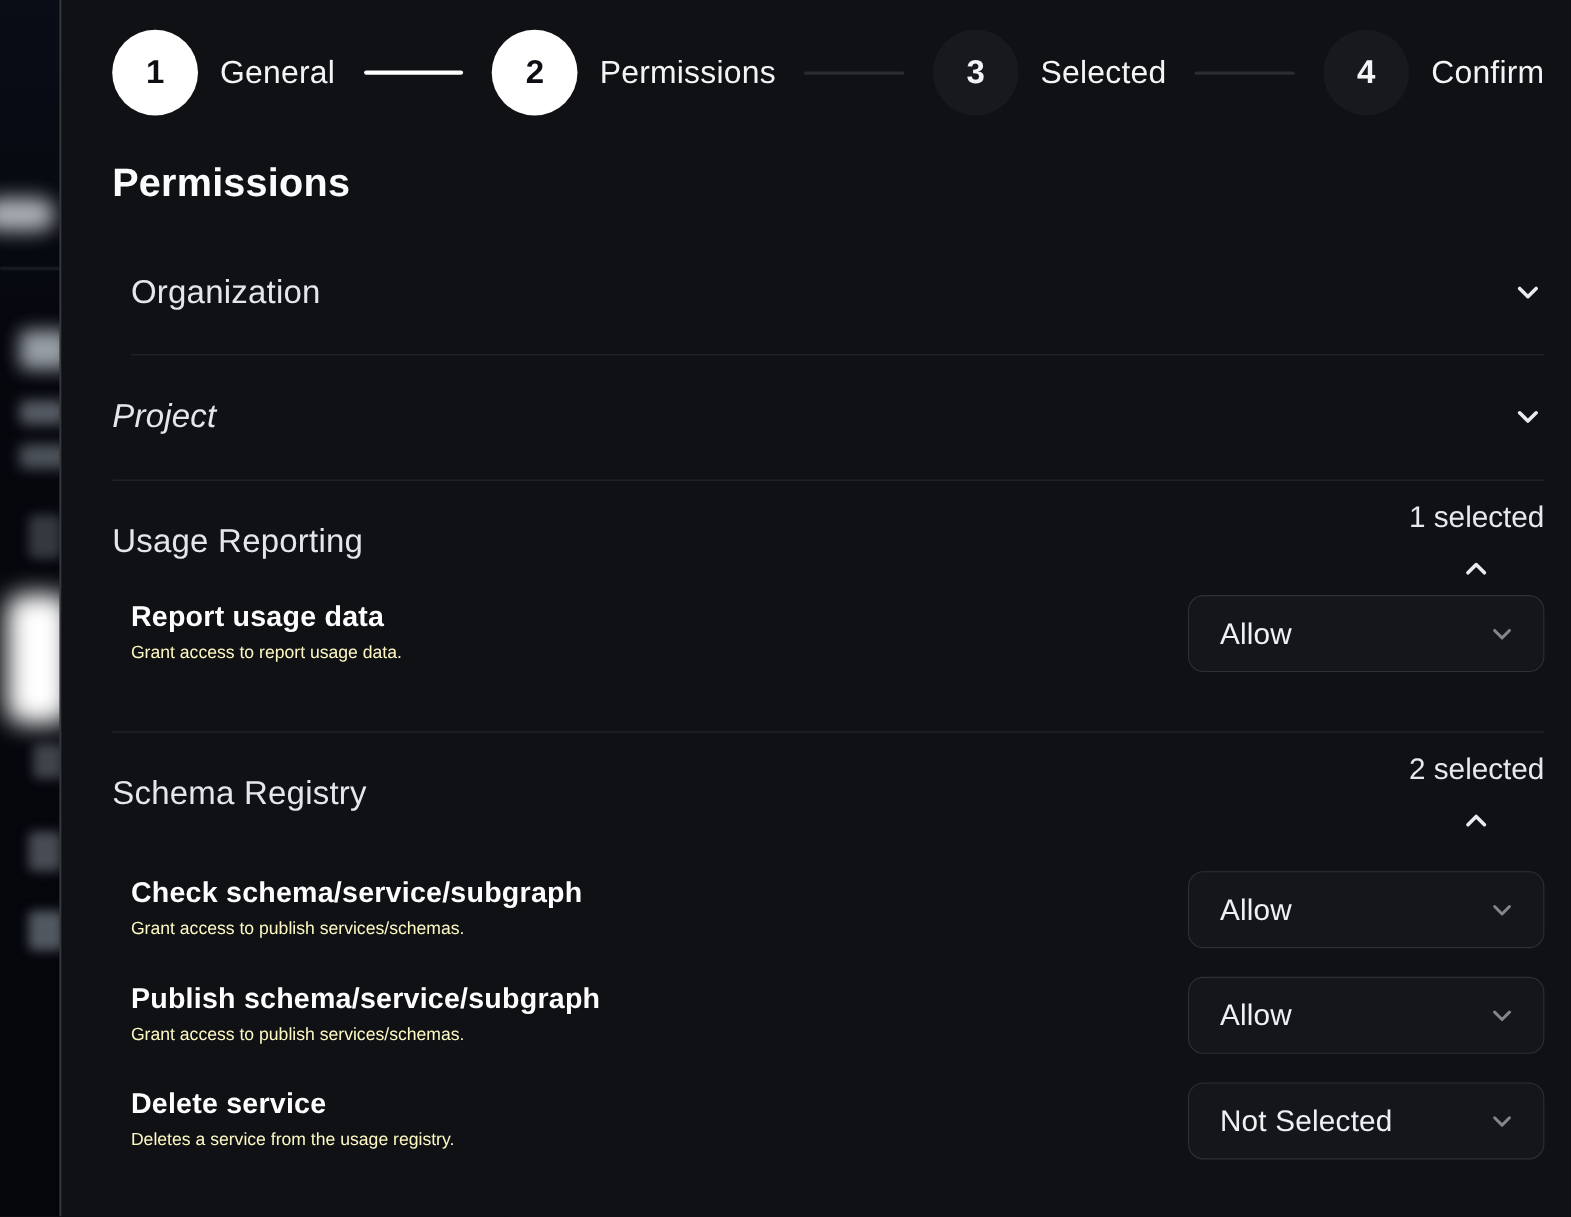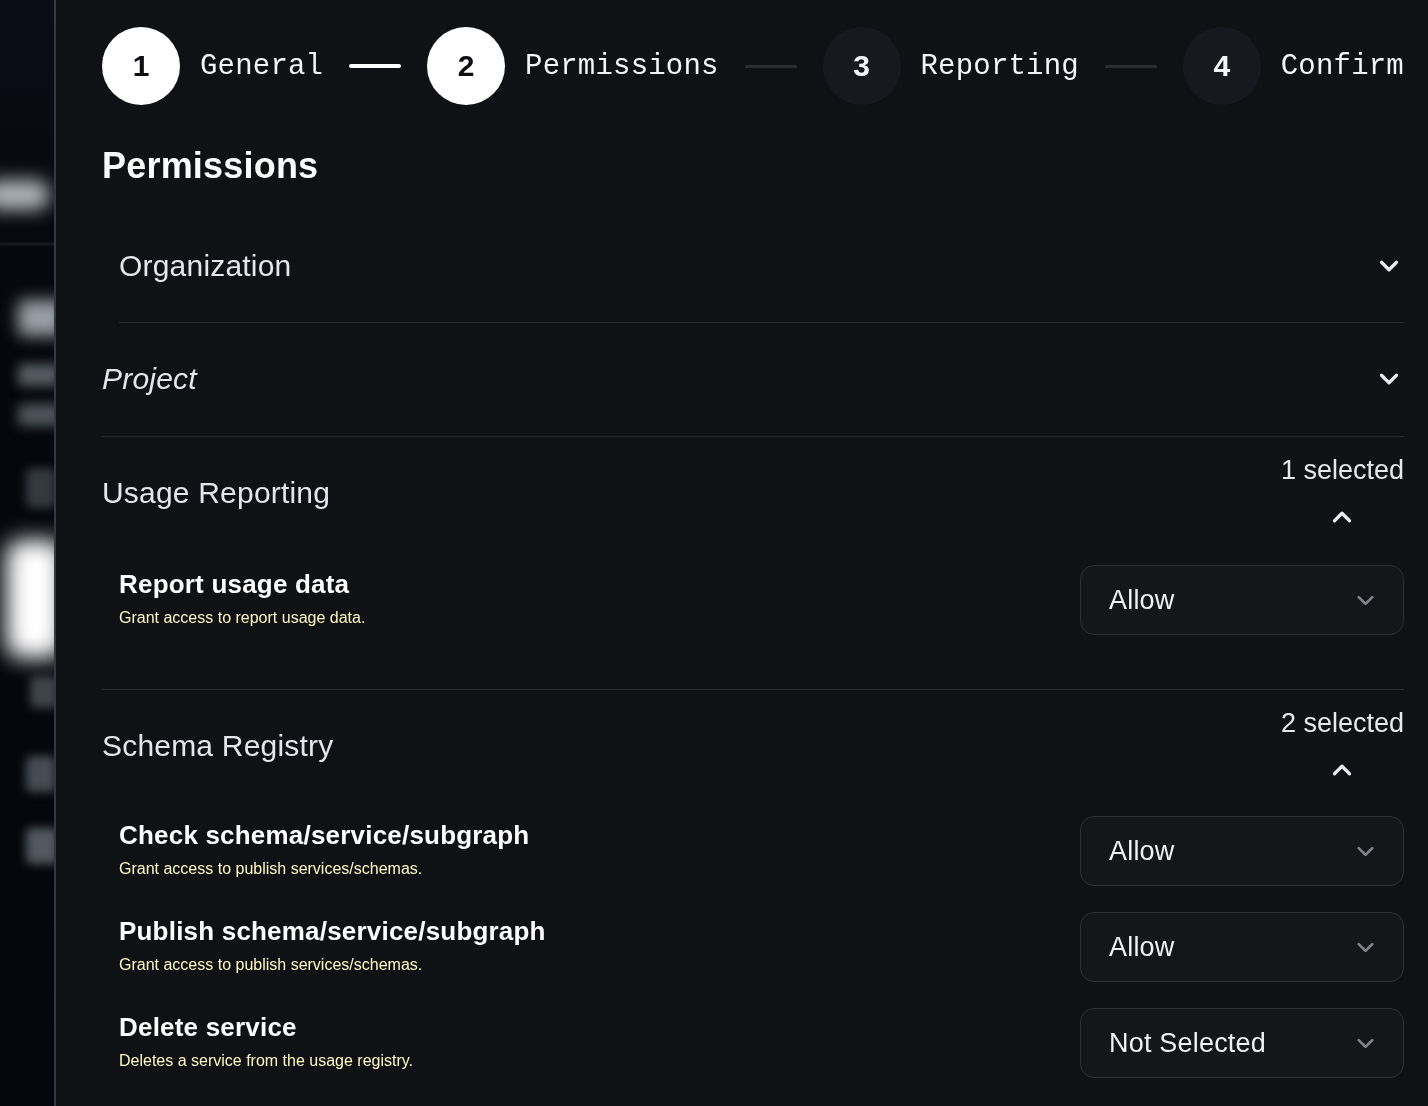--- a/index.html
+++ b/index.html
@@ -45,21 +45,21 @@
   
   .stepper { display: flex; align-items: center; height: 78px; }
   .step { display: flex; align-items: center; cursor: default; }
   .step-circle {
     width: 78px; height: 78px; border-radius: 50%;
     display: flex; align-items: center; justify-content: center;
     font-size: 30px; font-weight: 600; flex: none;
   }
   .step-circle.done { background: #ffffff; color: #0c0e11; }
   .step-circle.todo { background: #17191e; color: #f2f4f6; }
-  .step-label { margin-left: 20px; font-size: 29px; font-weight: 500; color: #f2f4f6; letter-spacing: .2px; font-family: Liberation Mono, monospace; }
+  .step-label { margin-left: 20px; font-size: 29px; font-weight: 500; color: #f2f4f6; letter-spacing: .2px; }
   .connector { flex: 1 1 auto; height: 3px; margin: 0 26px; border-radius: 2px; }
   .connector.done { background: #ffffff; height: 4px; }
   .connector.todo { background: #2a2c2f; }
 
   
   .page-title {
     margin-top: 39px;
     font-size: 36px; font-weight: 700; color: #fafbfc; line-height: 44px;
     letter-spacing: .2px;
   }
@@ -78,21 +78,21 @@
   .sec1 { padding-bottom: 28px; margin-left: 17px; }
   .sec2 { padding-bottom: 29px; font-style: italic; }
   .sec3 { padding-bottom: 54px; }
   .section-title { font-size: 30px; font-weight: 400; color: #e3e6ea; letter-spacing: .2px; }
   .section-right { display: flex; align-items: center; gap: 16px; flex-direction: column; }
   .selected-count { font-size: 27px; color: #e6e9ec; }
   .chev { display: block; }
 
   
   .items { }
-  .sec3 .items { margin-top: 44px; }
+  .sec3 .items { margin-top: 20px; }
   .sec4 .items { margin-top: 42px; }
   .perm-row {
     display: flex; align-items: flex-start; justify-content: space-between;
     height: 70px;
   }
   .perm-row + .perm-row { margin-top: 26px; }
   .perm-text { padding-left: 17px; padding-top: 2px; }
   .perm-title { font-size: 26px; font-weight: 700; color: #fdfdfe; line-height: 34px; letter-spacing: .2px; }
   .perm-desc { font-size: 16px; font-weight: 400; color: #fef9c3; line-height: 34px; }
 
@@ -131,21 +131,21 @@
         <div class="step-label">General</div>
       </div>
       <div class="connector done"></div>
       <div class="step">
         <div class="step-circle done">2</div>
         <div class="step-label">Permissions</div>
       </div>
       <div class="connector todo"></div>
       <div class="step">
         <div class="step-circle todo">3</div>
-        <div class="step-label">Reporting</div>
+        <div class="step-label">Selected</div>
       </div>
       <div class="connector todo"></div>
       <div class="step">
         <div class="step-circle todo">4</div>
         <div class="step-label">Confirm</div>
       </div>
     </div>
 
     <div class="page-title">Permissions</div>
 

